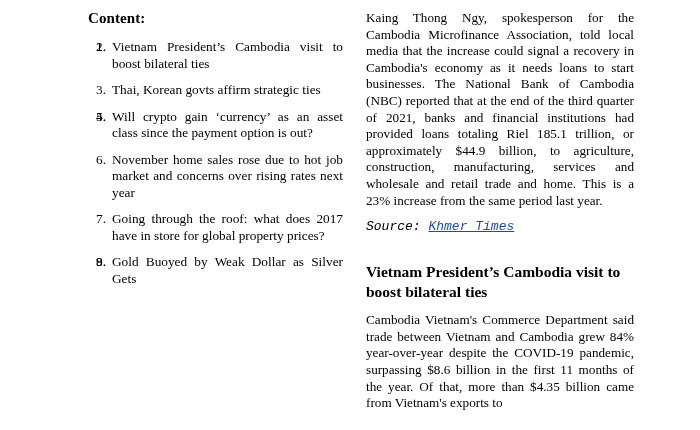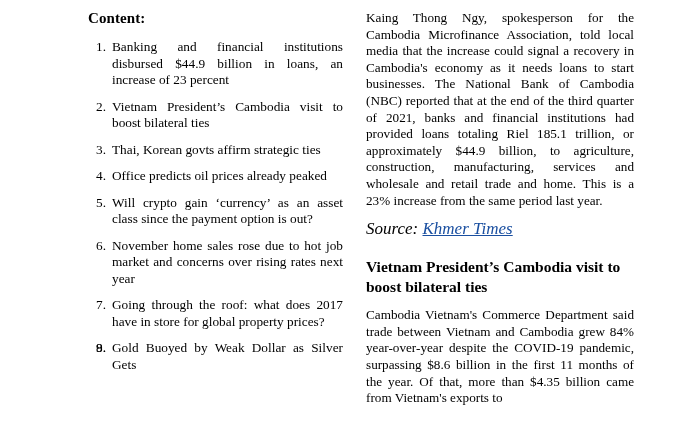--- a/index.html
+++ b/index.html
@@ -64,23 +64,24 @@
   .body-para {
     font-size: 13.2px;
     line-height: 16.6px;
     text-align: justify;
     text-justify: inter-word;
     margin: 0 0 10px 0;
     hyphens: auto;
     font-family: Liberation Serif, serif;
   }
   .source-line {
-    font-size: 17px;
+    font-size: 13px;
     font-style: italic;
-    margin: 0 0 18px 0;
+    margin: 0 0 28px 0;
+    font-family: Liberation Mono, monospace;
   }
   .source-link {
     color: #1a4fa0;
     text-decoration: underline;
     font-style: italic;
   }
   .article-heading {
     font-size: 15.5px;
     font-weight: bold;
     line-height: 20px;
@@ -90,33 +91,31 @@
 </head>
 <body>
 
 <div class="page">
 
   <div class="col-left">
     <div class="content-heading">Content:</div>
     <ol class="content-list">
       <li>
         <span class="num">1.</span>
-        <span>Banking and financial institutions disbursed $44.9 billion in loans, an increase of 23 percent</span>
       </li>
       <li>
         <span class="num">2.</span>
         <span>Vietnam President’s Cambodia visit to boost bilateral ties</span>
       </li>
       <li>
         <span class="num">3.</span>
         <span>Thai, Korean govts affirm strategic ties</span>
       </li>
       <li>
         <span class="num">4.</span>
-        <span>Office predicts oil prices already peaked</span>
       </li>
       <li>
         <span class="num">5.</span>
         <span>Will crypto gain ‘currency’ as an asset class since the payment option is out?</span>
       </li>
       <li>
         <span class="num">6.</span>
         <span>November home sales rose due to hot job market and concerns over rising rates next year</span>
       </li>
       <li>

